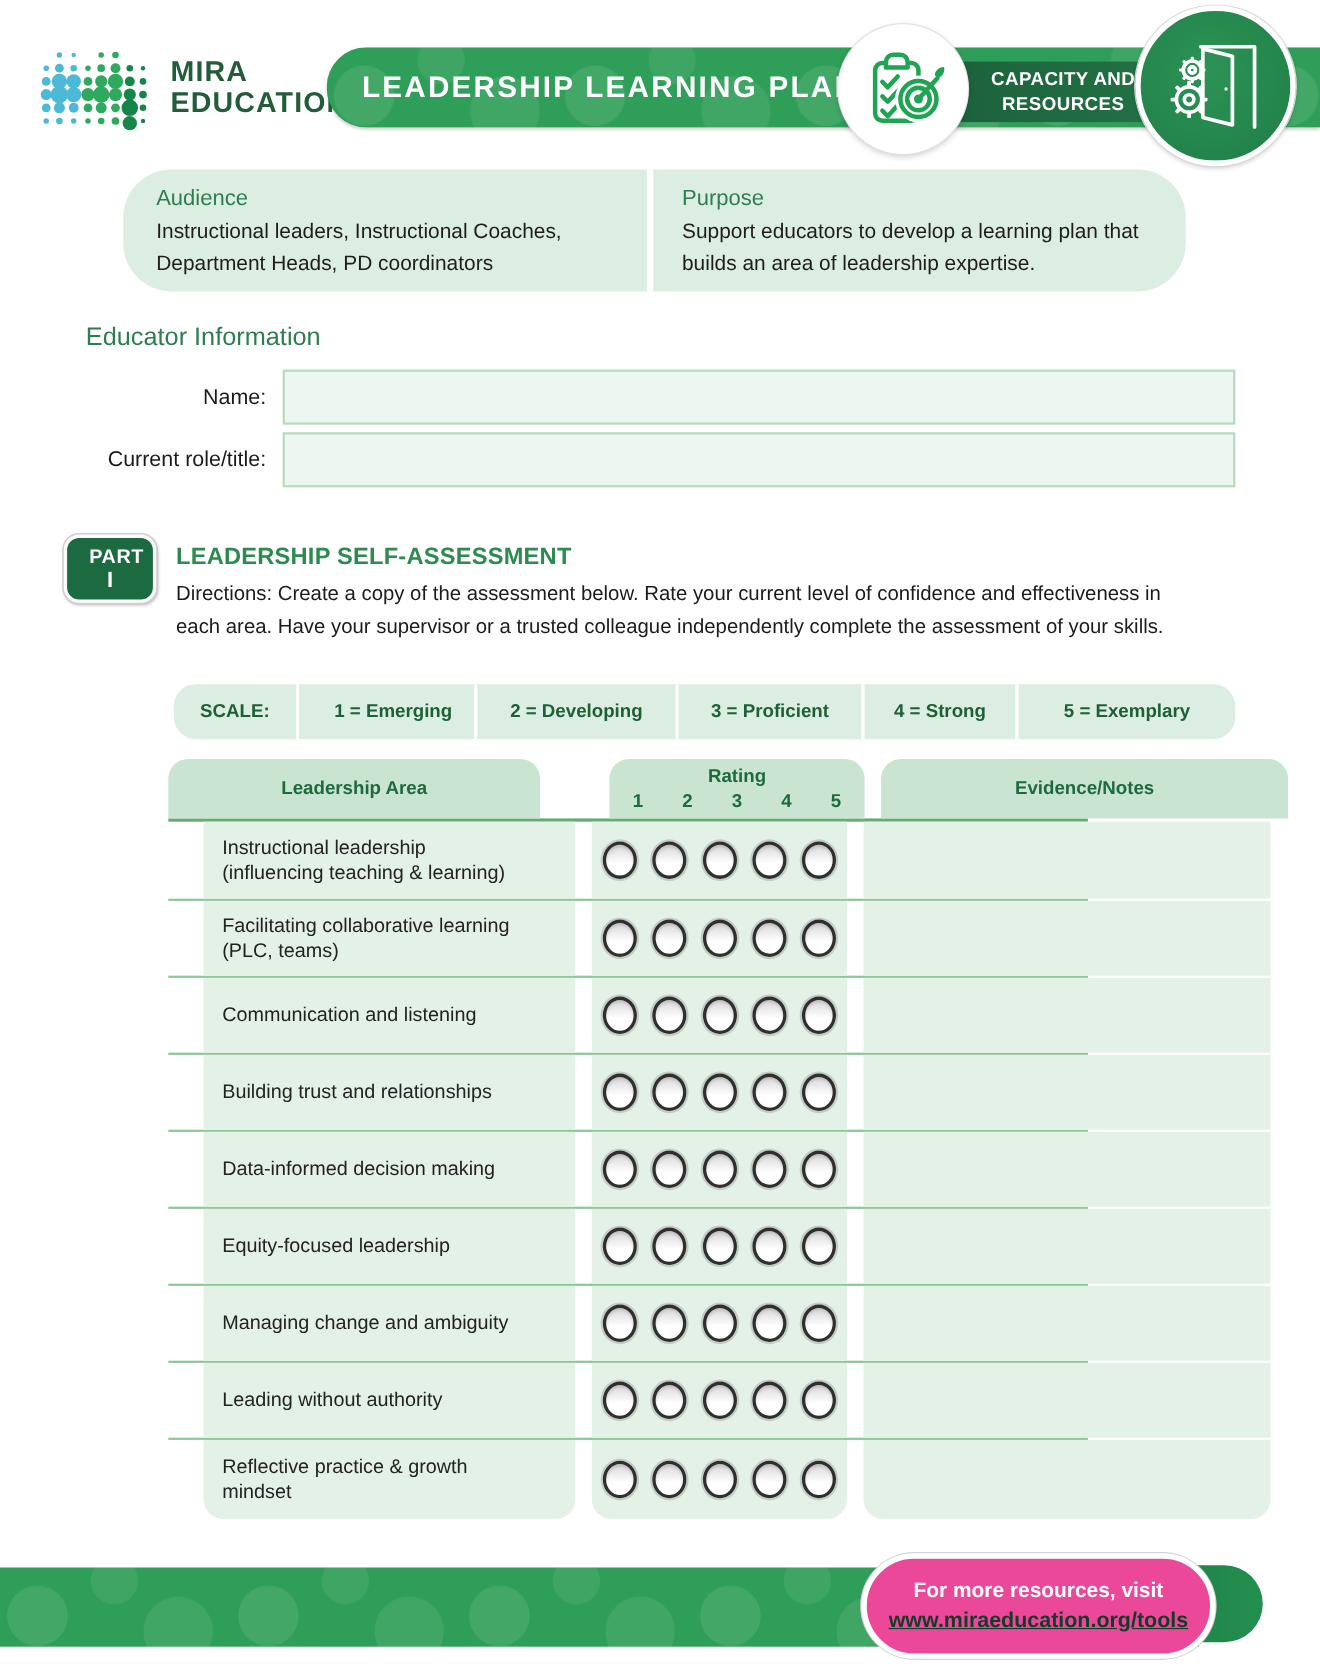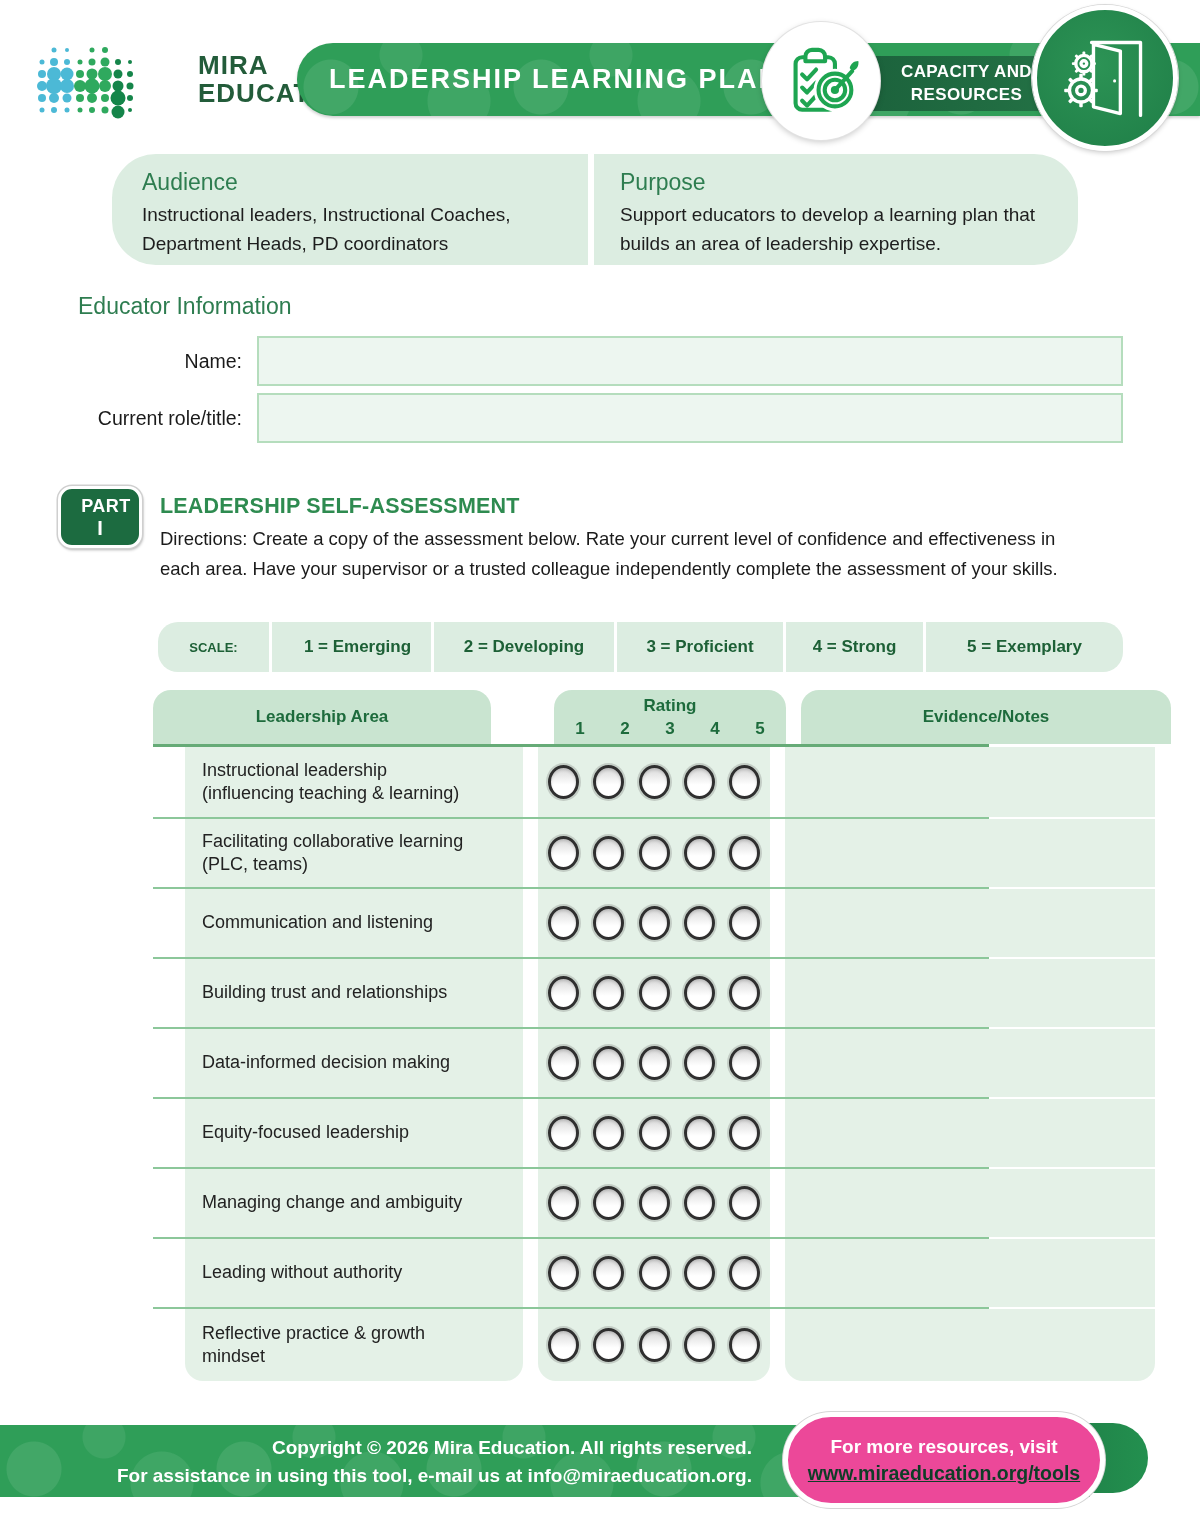--- a/index.html
+++ b/index.html
@@ -11,21 +11,21 @@
   .bubbles {
     background-color:#2f9e58;
     background-image:
       radial-gradient(circle at 34px 44px,  rgba(255,255,255,.09) 0 27px, rgba(255,255,255,0) 28px),
       radial-gradient(circle at 104px 12px, rgba(255,255,255,.07) 0 21px, rgba(255,255,255,0) 22px),
       radial-gradient(circle at 162px 58px, rgba(255,255,255,.08) 0 31px, rgba(255,255,255,0) 32px);
     background-size:210px 92px;
   }
 
   
-  .logo { position:absolute; left:35px; top:38px; display:flex; align-items:center;gap:43px; }
+  .logo { position:absolute; left:35px; top:38px; display:flex; align-items:center; }
   .logo-text { margin-left:10px; color:#235c3a; font-weight:bold; font-size:26px; line-height:1.08; letter-spacing:1px; }
   .banner { position:absolute; left:297px; top:43px; width:903px; height:73px;
             border-radius:36px 0 0 36px; box-shadow:0 2px 3px rgba(0,0,0,.18);
             display:flex; align-items:center; }
   .banner-title { color:#fff; font-weight:bold; font-size:27px; letter-spacing:2px; padding-left:32px; }
   .dark-band { position:absolute; left:822px; top:56px; width:283px; height:55px;
                background:linear-gradient(90deg,#1a5f3a,#257547);
                display:flex; flex-direction:column; justify-content:center;
                padding-left:62px; padding-right:56px; }
   .dark-band .band-line { color:#fff; font-weight:bold; font-size:17px; letter-spacing:.4px; line-height:1.3; text-align:center; }
@@ -35,21 +35,21 @@
   .circle-dark  { left:1032px; top:5px; width:146px; height:146px;
                   background:radial-gradient(circle at 45% 40%, #2c9355, #1f7e47);
                   border:5px solid #fff; box-shadow:0 0 0 1px #d9d9d9, 0 2px 5px rgba(0,0,0,.2); }
 
   
   .info-panel { position:absolute; left:112px; top:154px; width:966px; height:111px;
                 background:#dcede1; border-radius:44px; display:flex; }
   .info-cell { padding-top:15px; }
   .info-cell.left { width:482px; border-right:6px solid #fff; padding-left:30px; padding-right:22px; }
   .info-cell.right { flex:1; padding-left:26px; padding-right:30px; }
-  .info-heading { color:#2e7d50; font-size:23px; margin-bottom:5px; }
+  .info-heading { color:#2e7d50; font-size:20px; margin-bottom:5px; }
   .info-body { color:#1d1d1d; font-size:19px; line-height:1.52; }
 
   
   .section-heading { position:absolute; left:78px; top:293px; color:#2e7d50; font-size:23px; }
   .field-label { position:absolute; left:60px; width:182px; height:50px;
                  display:flex; align-items:center; justify-content:flex-end;
                  font-size:19.5px; color:#1a1a1a; }
   .field-input { position:absolute; left:257px; width:866px; height:50px;
                  background:#edf6f0; border:2px solid #b5ddbd; font-size:19px; color:#1a1a1a;
                  padding:0 12px; outline:none; font-family:"Liberation Sans", sans-serif; }
@@ -63,21 +63,21 @@
                 color:#fff; text-align:center; }
   .part-badge .pb-top { font-weight:bold; font-size:18px; letter-spacing:.5px; margin-top:7px;padding-left:12px; }
   .part-badge .pb-bottom { font-weight:bold; font-size:20px; line-height:1.1; }
   .part-title { position:absolute; left:160px; top:494px; color:#2e8b50; font-weight:bold; font-size:21.5px; letter-spacing:.2px; }
   .directions { position:absolute; left:160px; top:524px; width:908px; font-size:18.5px; color:#1b1b1b; line-height:29.5px; }
 
   
   .scale-bar { position:absolute; left:158px; top:622px; width:965px; height:50px;
                background:#dcede1; border-radius:20px; display:flex; align-items:stretch; overflow:hidden; }
   .scale-label { flex:0 0 111px; display:flex; align-items:center; justify-content:center;
-                 font-weight:bold; font-size:13px; color:#1d6036; }
+                 font-weight:bold; font-size:17px; color:#1d6036; }
   .scale-items { display:flex; flex:1; }
   .scale-seg { display:flex; align-items:center; justify-content:center; border-left:3px solid #fff;
                font-weight:bold; font-size:17px; color:#1d6036; }
   .scale-seg:nth-child(1){ flex:0 0 162px;padding-left:12px; }
   .scale-seg:nth-child(2){ flex:0 0 183px; }
   .scale-seg:nth-child(3){ flex:0 0 169px; }
   .scale-seg:nth-child(4){ flex:0 0 140px; }
   .scale-seg:nth-child(5){ flex:1; }
 
   
@@ -421,23 +421,19 @@
             <span class="radio"></span>
             <span class="radio"></span>
           </div>
       <div class="gut"></div>
       <div class="cell evid"></div>
     </div>
   </div>
   </div>
 
   <div class="footer-band bubbles"></div>
-  <div class="footer-copy">
-    <div>Copyright © 2026 Mira Education. All rights reserved.</div>
-    <div>For assistance in using this tool, e-mail us at info@miraeducation.org.</div>
-  </div>
   <div class="footer-tab"></div>
   <div class="footer-pill">
     <div class="pill-line">For more resources, visit</div>
     <a class="pill-link" href="#">www.miraeducation.org/tools</a>
   </div>
 
 </div>
 
 </body></html>

